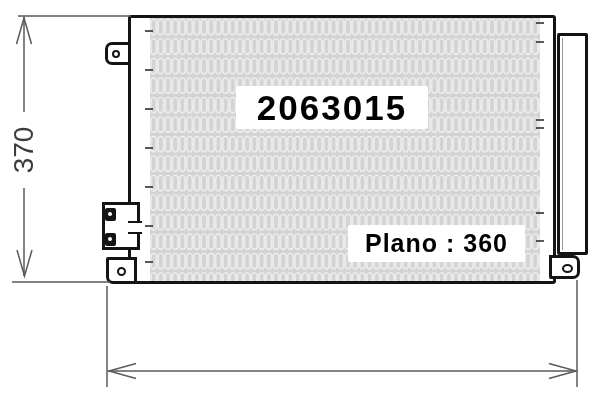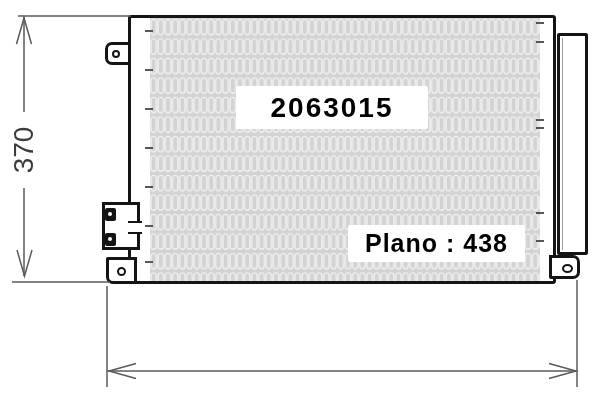--- a/index.html
+++ b/index.html
@@ -52,21 +52,21 @@
   .dim{stroke:var(--dim-line);stroke-width:1.5;fill:none;}
   .tick{stroke:#2f2f2f;stroke-width:1.6;}
 
   
   .dim-label{display:flex;align-items:center;justify-content:center;background:var(--label-bg);
              color:var(--dim-text);font-size:28px;z-index:5;}
   .label-370{left:-14px;top:134px;width:76px;height:32px;transform:rotate(-90deg);}
   .label-6065{left:293px;top:352px;width:104px;height:38px;font-size:29px;}
   .big-label{display:flex;align-items:center;justify-content:center;background:var(--label-bg);
              color:var(--label-text);font-weight:bold;border-radius:2px;z-index:5;}
-  .part-label{left:236px;top:86px;width:192px;height:43px;font-size:28px;letter-spacing:2px;}
+  .part-label{left:236px;top:86px;width:192px;height:43px;font-size:35px;letter-spacing:2px;}
   .plano-label{left:348px;top:225px;width:177px;height:37px;font-size:25px;letter-spacing:1px;}
 </style>
 </head>
 <body>
 
 <div class="stage">
 
   <div class="abs body-rect">
     <div class="abs header-left"></div>
     <div class="abs core">
@@ -137,15 +137,15 @@
         <line class="tick" x1="536" y1="120" x2="544" y2="120"></line>
         <line class="tick" x1="536" y1="128" x2="544" y2="128"></line>
         <line class="tick" x1="536" y1="213" x2="544" y2="213"></line>
         <line class="tick" x1="536" y1="241" x2="544" y2="241"></line>
       </g>
     </svg>
   </div>
 
   <div class="abs dim-label label-370">370</div>
   <div class="abs big-label part-label">2063015</div>
-  <div class="abs big-label plano-label">Plano : 438</div>
+  <div class="abs big-label plano-label">Plano : 360</div>
 
 </div>
 
 </body></html>

